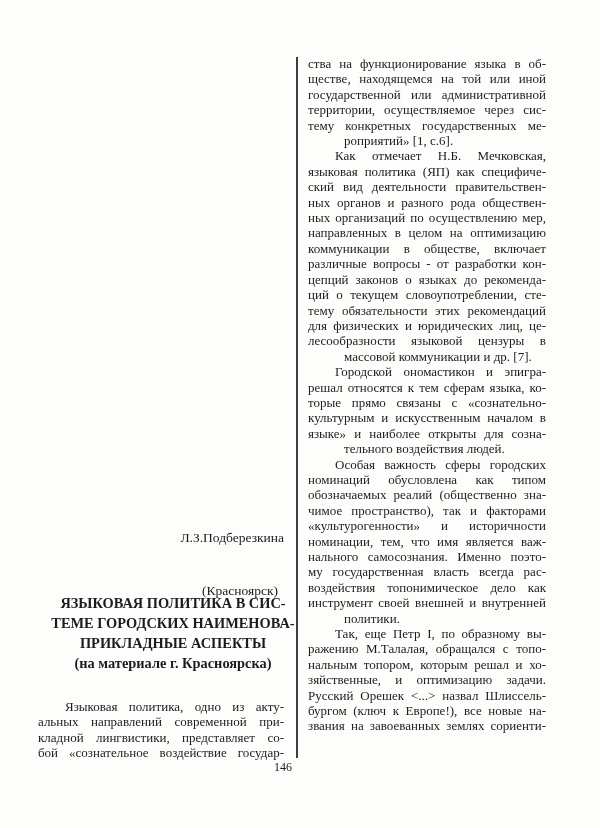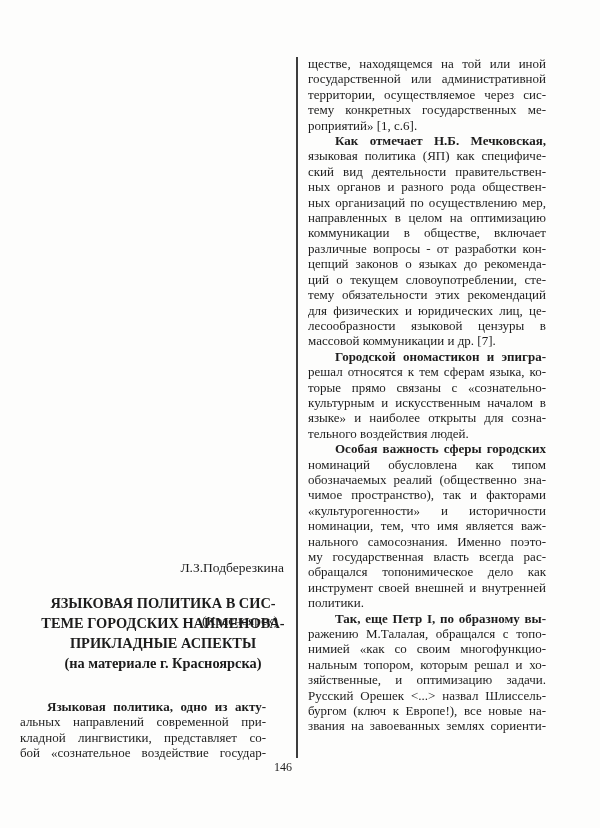--- a/index.html
+++ b/index.html
@@ -19,66 +19,66 @@
   .divider {
     position: absolute;
     left: 296px;
     top: 57px;
     width: 2px;
     height: 701px;
     background: #3d3d3d;
   }
   .author-block {
     position: absolute;
-    top: 556px;
+    top: 526px;
     left: 38px;
     width: 246px;
     text-align: right;
     font-size: 13.5px;
     line-height: 24px;
   }
   .author-city {
     padding-right: 6px;
     margin-top: 29px;
   }
   .title-block {
     position: absolute;
     top: 593px;
-    left: 40px;
+    left: 50px;
     width: 246px;
     text-align: center;
     font-weight: bold;
     font-size: 14.4px;
     line-height: 20px;
   }
   .left-para-block {
     position: absolute;
     top: 699px;
-    left: 20px;
+    left: 38px;
     width: 246px;
   }
   .right-col {
     position: absolute;
     top: 56px;
     left: 308px;
     width: 238px;
   }
   .line {
     font-size: 13px;
     line-height: 15.4px;
     text-align: justify;
     text-align-last: justify;
   }
   .line.lastline {
     text-align: left;
     text-align-last: left;
+    margin-left: 36px;
   }
   .line.indent {
     text-indent: 27px;
-    font-weight: bold;
   }
   .page-number {
     position: absolute;
     top: 757px;
     left: 0;
     width: 566px;
     text-align: center;
     font-size: 12px;
     line-height: 20px;
   }
@@ -106,20 +106,21 @@
       <div>
         <div class="line indent">Языковая политика, одно из акту-</div>
         <div class="line">альных направлений современной при-</div>
         <div class="line">кладной лингвистики,  представляет со-</div>
         <div class="line">бой «сознательное воздействие государ-</div>
       </div>
     </div>
 
   <div class="right-col">
       <div>
+        <div class="line">ства на функционирование языка в об-</div>
         <div class="line">ществе, находящемся на той или иной</div>
         <div class="line">государственной или административной</div>
         <div class="line">территории, осуществляемое через сис-</div>
         <div class="line">тему конкретных государственных ме-</div>
         <div class="line lastline">роприятий» [1, с.6].</div>
       </div>
       <div>
         <div class="line indent">Как отмечает Н.Б. Мечковская,</div>
         <div class="line">языковая политика (ЯП) как специфиче-</div>
         <div class="line">ский вид деятельности правительствен-</div>
@@ -145,28 +146,27 @@
       </div>
       <div>
         <div class="line indent">Особая важность  сферы городских</div>
         <div class="line">номинаций обусловлена  как  типом</div>
         <div class="line">обозначаемых реалий (общественно зна-</div>
         <div class="line">чимое пространство), так и факторами</div>
         <div class="line">«культурогенности» и историчности</div>
         <div class="line">номинации, тем, что имя является важ-</div>
         <div class="line">нального самосознания. Именно поэто-</div>
         <div class="line">му государственная власть всегда рас-</div>
-        <div class="line">обращался топонимическое дело как</div>
+        <div class="line">воздействия топонимическое дело как</div>
         <div class="line">инструмент своей внешней и внутренней</div>
         <div class="line lastline">политики.</div>
       </div>
       <div>
         <div class="line indent">Так, еще Петр I, по образному вы-</div>
         <div class="line">ражению М.Талалая, обращался с топо-</div>
-        <div class="line">нимией «как со своим многофункцио-</div>
         <div class="line">нальным топором, которым решал и хо-</div>
         <div class="line">зяйственные, и  оптимизацию задачи.</div>
         <div class="line">Русский Орешек &lt;...&gt; назвал Шлиссель-</div>
         <div class="line">бургом (ключ к Европе!), все новые на-</div>
         <div class="line">звания на завоеванных землях сориенти-</div>
       </div>
     </div>
 
   <div class="page-number">146</div>
 

